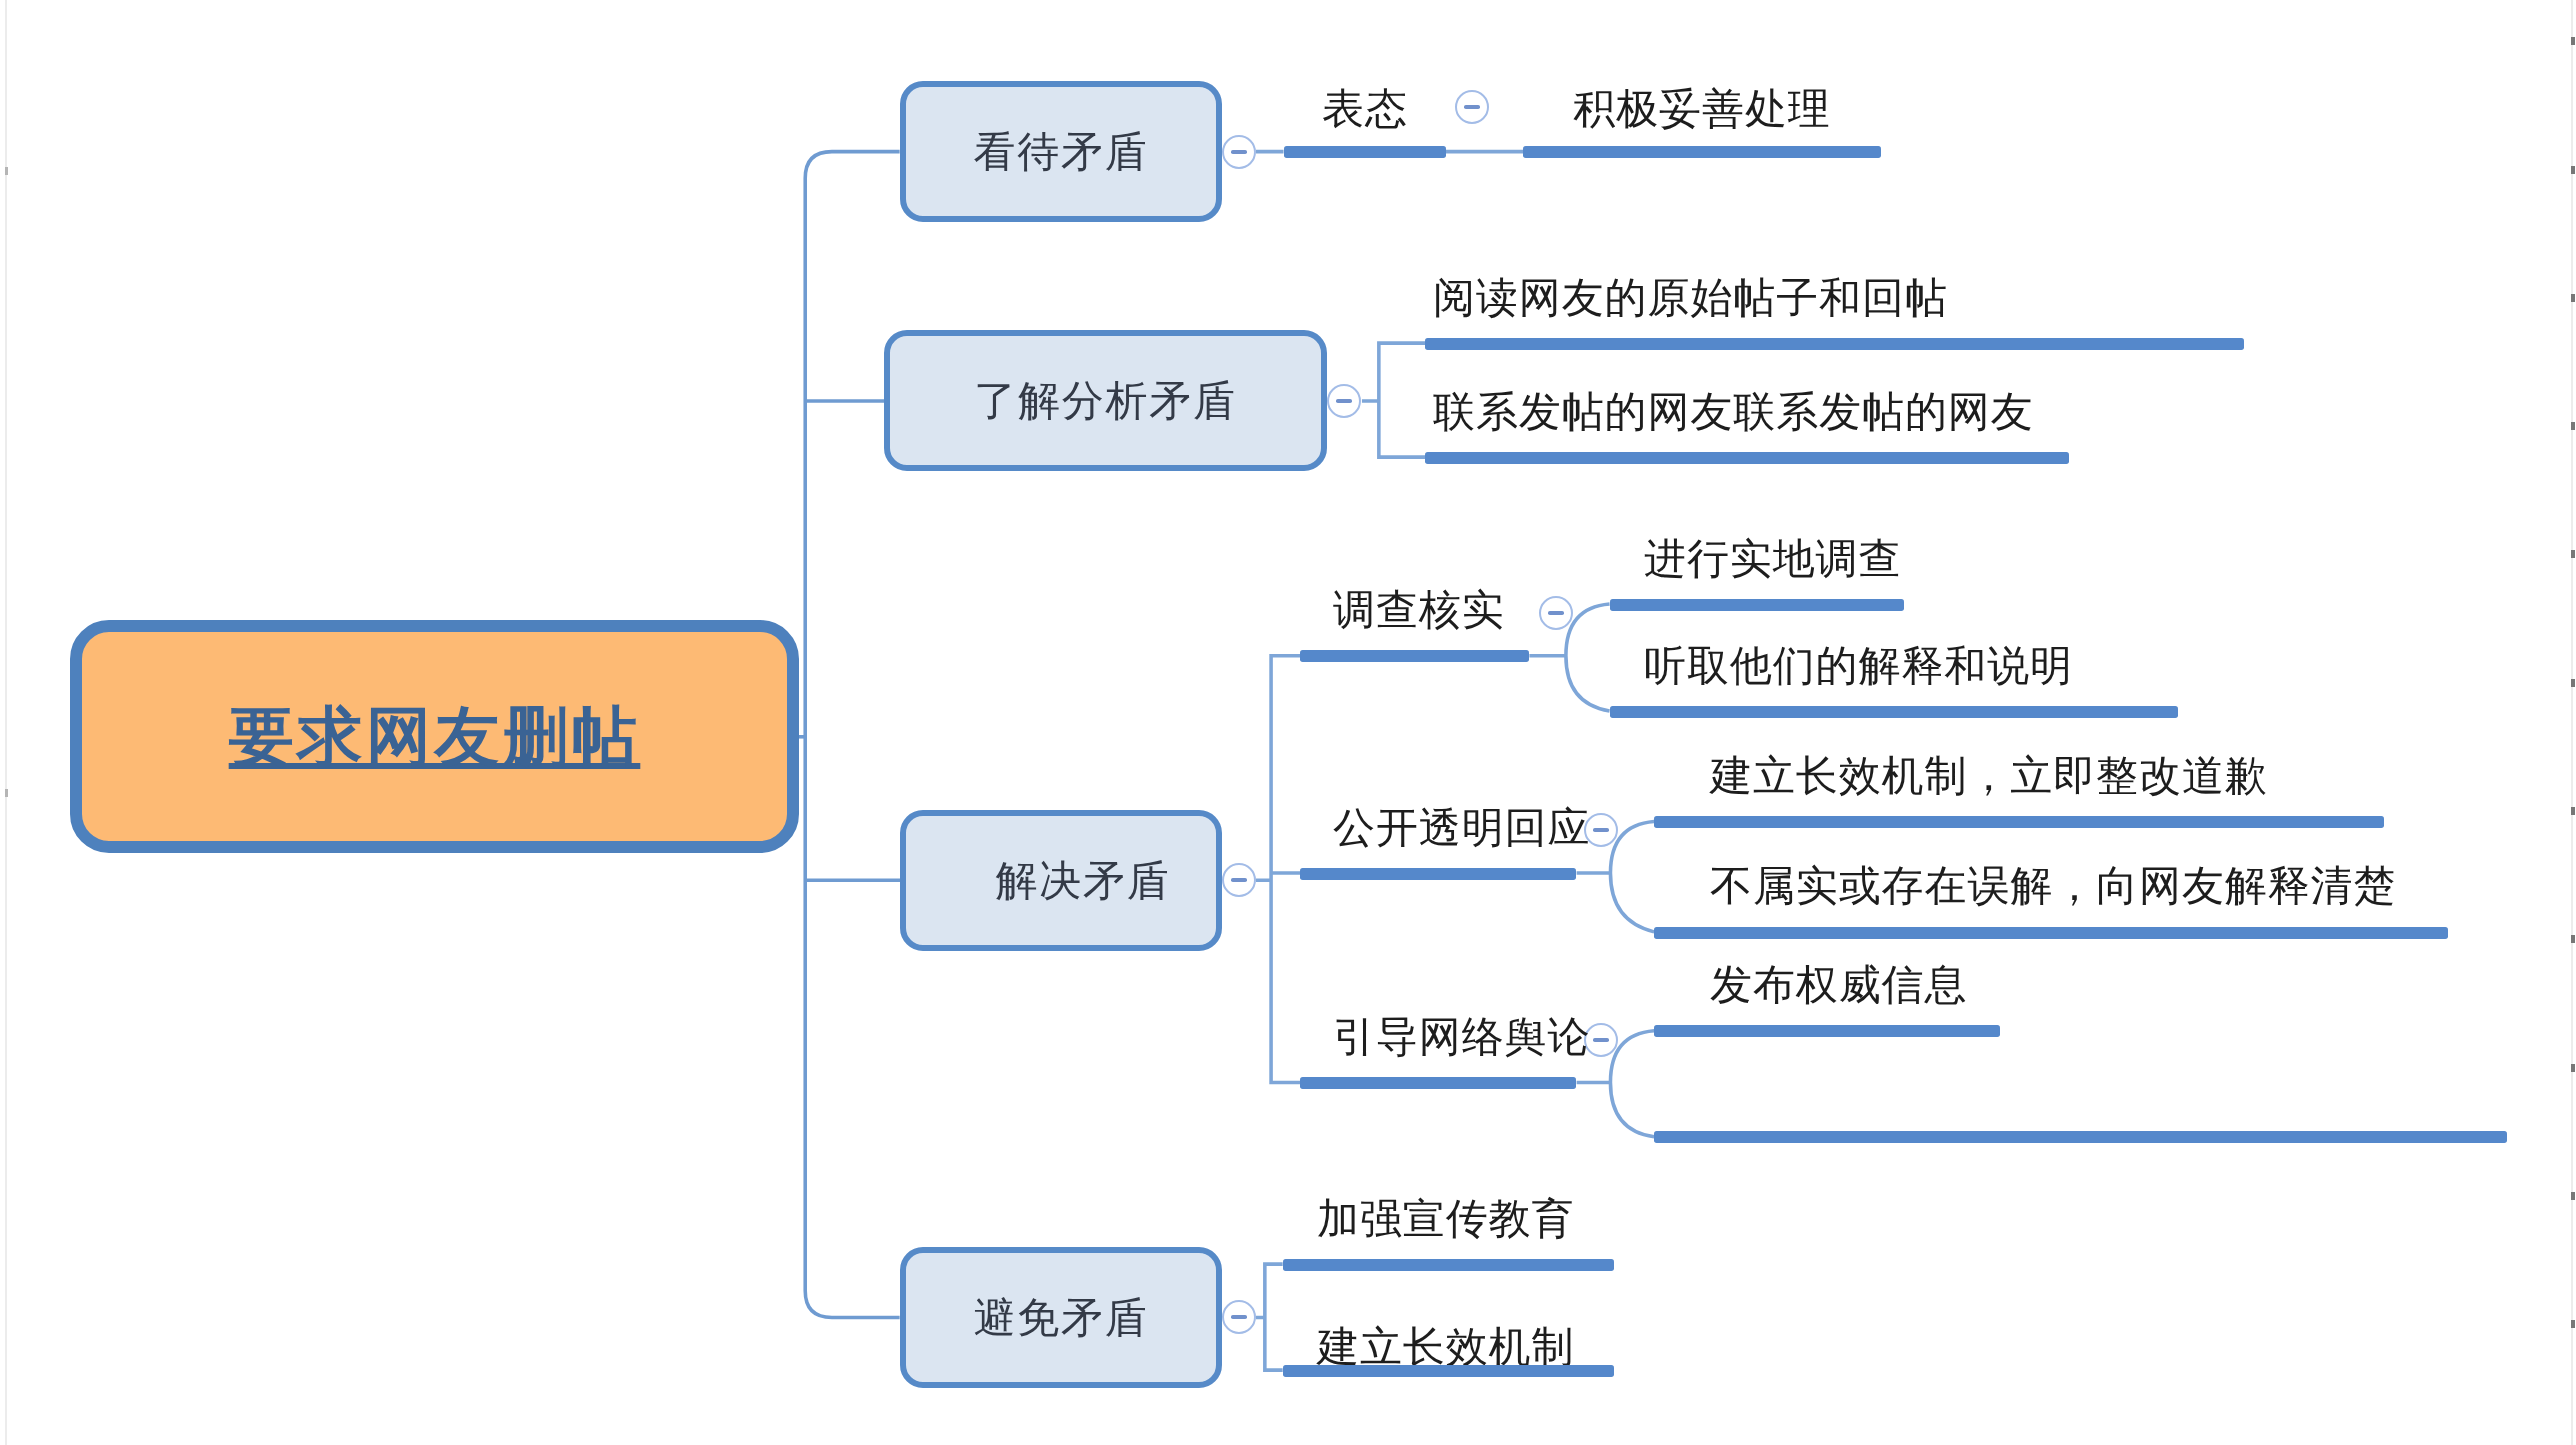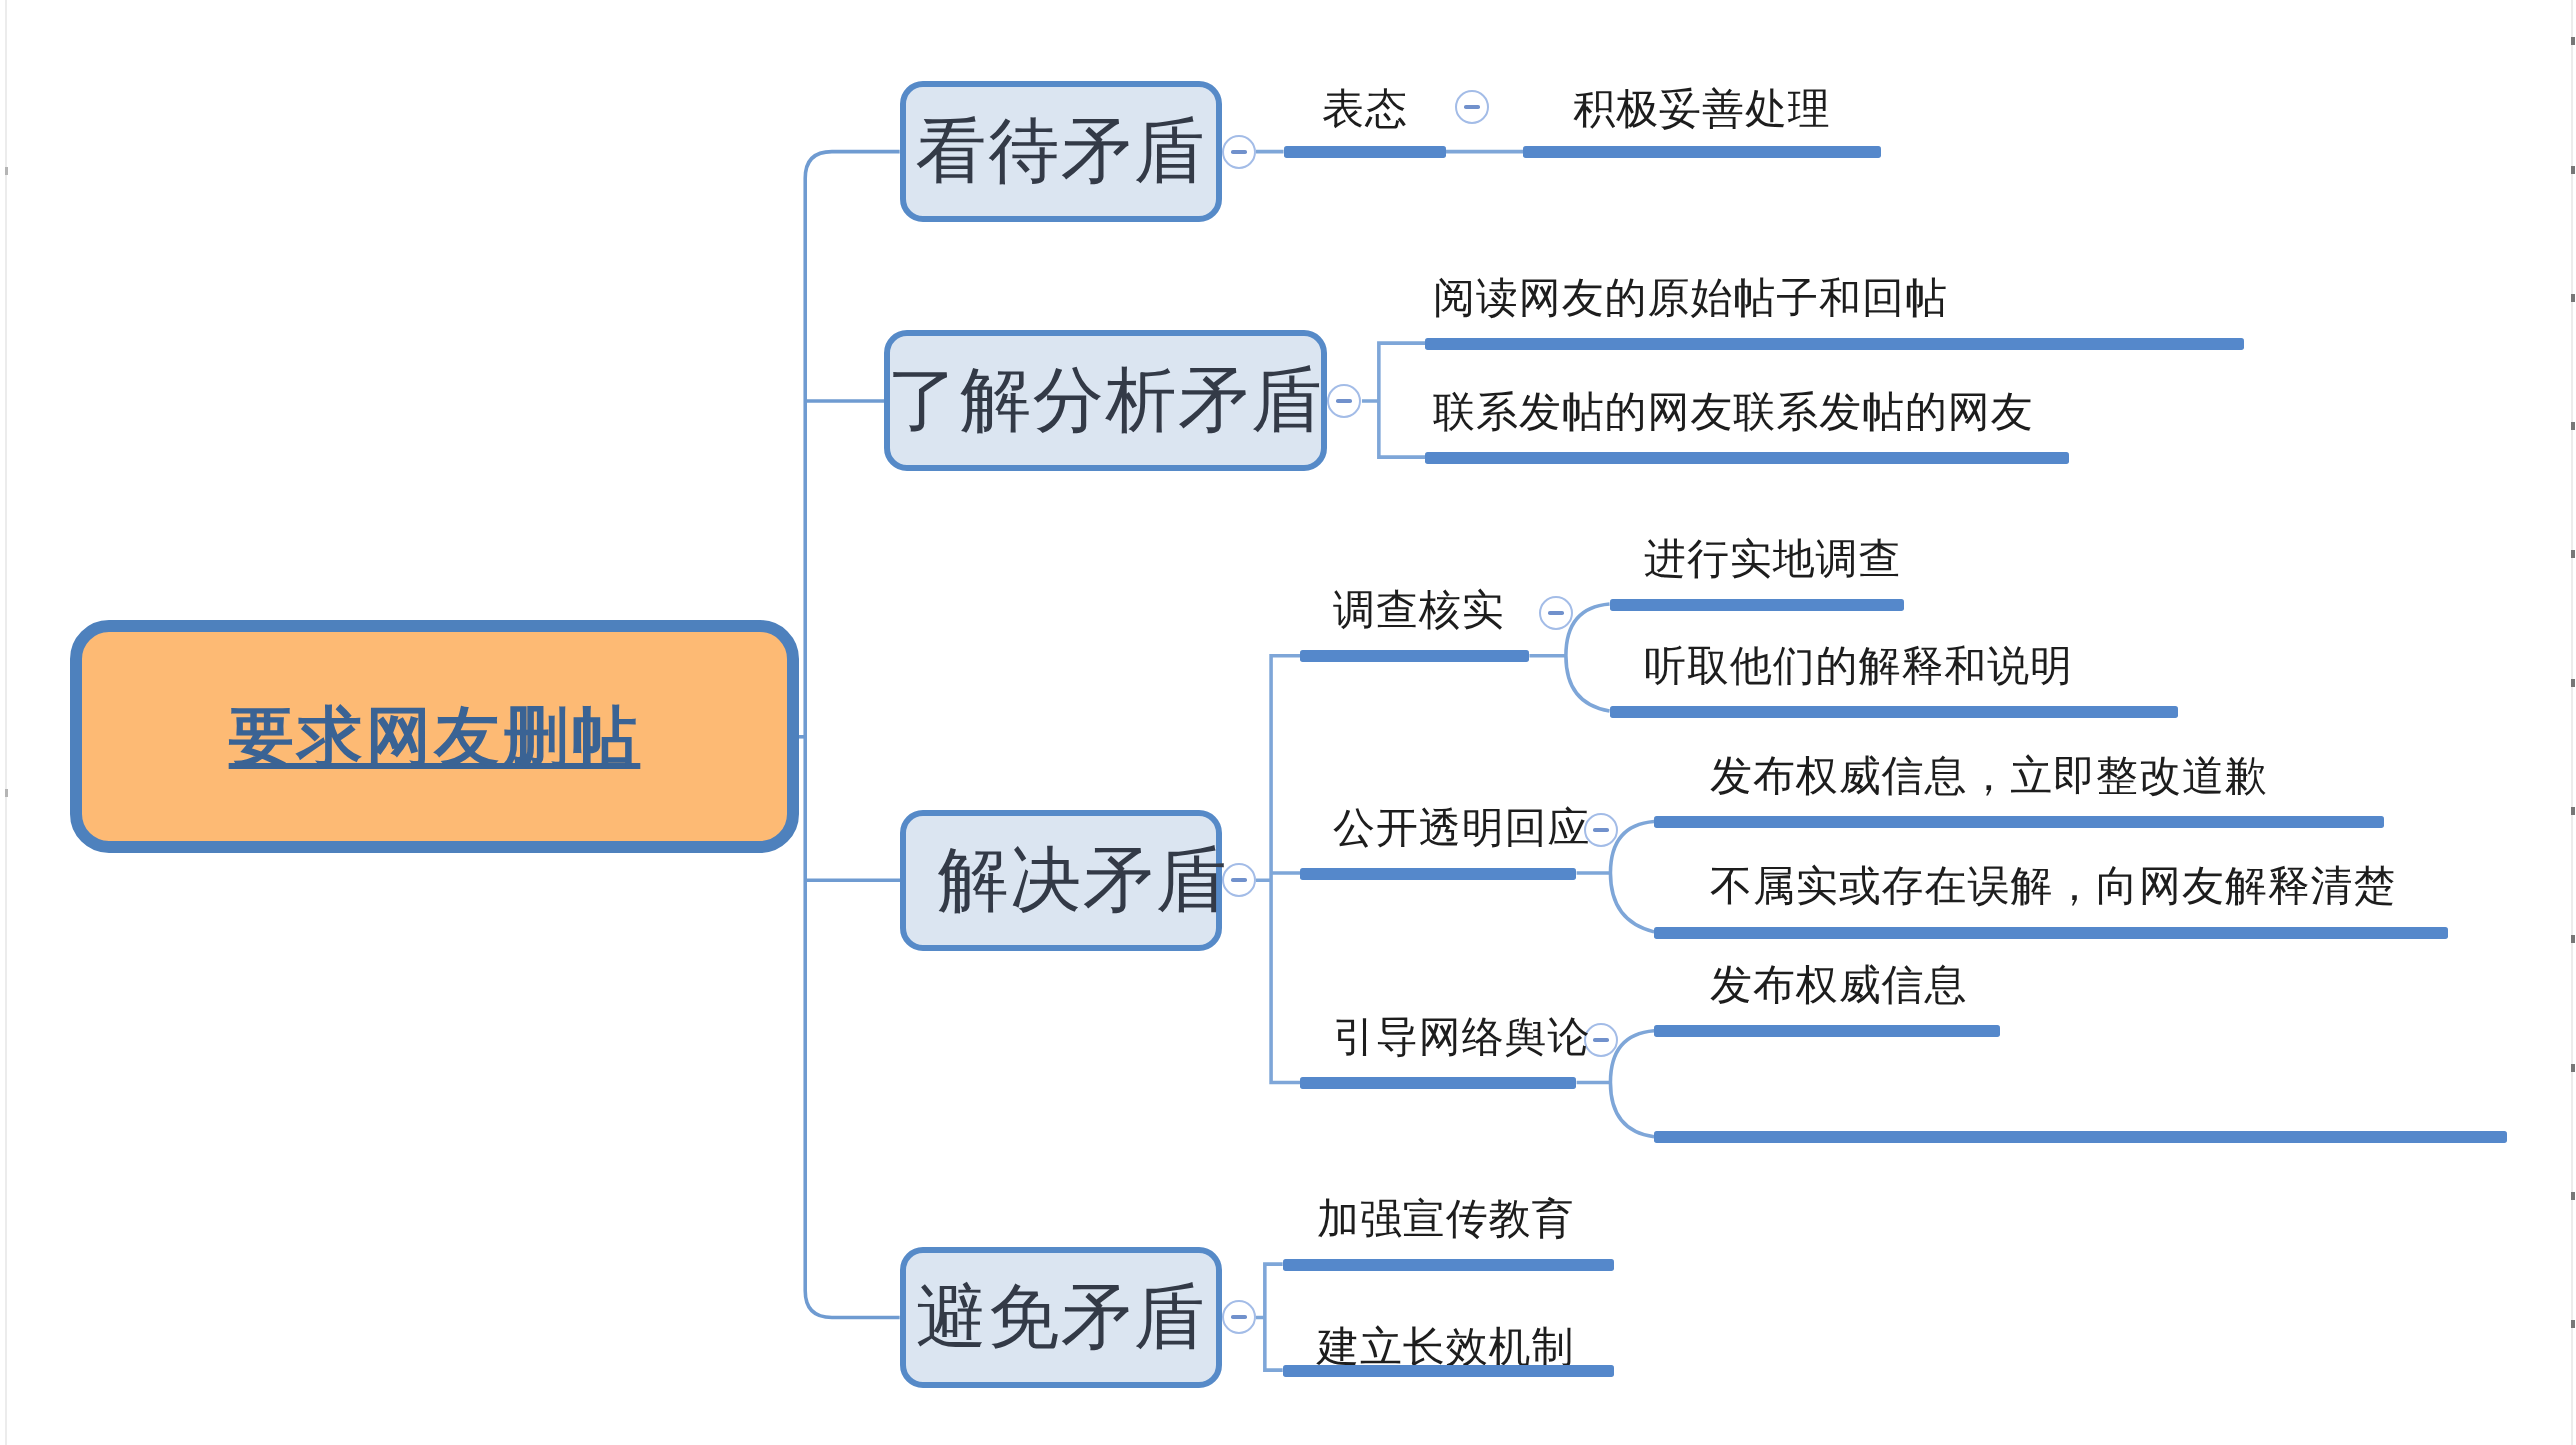--- a/index.html
+++ b/index.html
@@ -8,21 +8,21 @@
     font-family:"Liberation Sans","DejaVu Sans",sans-serif;
   }
   svg.wires{position:absolute;left:0;top:0;width:2576px;height:1446px;pointer-events:none;}
   .edge-line{position:absolute;width:1.8px;top:0;height:1446px;background:#ececec;}
   .tick{position:absolute;width:3.6px;height:8px;background:#777;}
   .tick.soft{background:#b5b5b5;}
 
   .box{
     position:absolute;display:flex;align-items:center;justify-content:center;
     background:#dbe5f1;border:6.2px solid #568ac8;border-radius:23px;box-sizing:border-box;
-    color:#333a47;font-size:71px;letter-spacing:1.8px;white-space:nowrap;
+    color:#333a47;font-size:42px;letter-spacing:1.8px;white-space:nowrap;
   }
   .box.root{
     background:#fdba74;border:12.5px solid #4e81bd;border-radius:39px;
     color:#3a6394;font-size:65px;font-weight:bold;letter-spacing:3.6px;text-decoration:underline;
   }
   .leaf{position:absolute;}
   .leaf .lbl{
     position:absolute;top:0;height:53px;line-height:53px;font-size:42px;color:#1d1d1d;
     white-space:nowrap;letter-spacing:0.9px;
   }
@@ -151,21 +151,21 @@
   <div class="leaf" style="left:1610px;top:639px;width:568px;height:78px;">
     <span class="lbl" style="left:34px;">听取他们的解释和说明</span>
     <div class="bar" style="top:67px;"></div>
   </div>
 
   <div class="leaf" style="left:1300px;top:801px;width:276px;height:78px;">
     <span class="lbl" style="left:33px;">公开透明回应</span>
     <div class="bar" style="top:67px;"></div>
   </div>
   <div class="leaf" style="left:1654px;top:749px;width:730px;height:78px;">
-    <span class="lbl" style="left:56px;">发布权威信息，立即整改道歉</span>
+    <span class="lbl" style="left:56px;">建立长效机制，立即整改道歉</span>
     <div class="bar" style="top:67px;"></div>
   </div>
   <div class="leaf" style="left:1654px;top:859px;width:794px;height:79px;">
     <span class="lbl" style="left:56px;">不属实或存在误解，向网友解释清楚</span>
     <div class="bar" style="top:68px;"></div>
   </div>
 
   <div class="leaf" style="left:1300px;top:1010px;width:276px;height:78px;">
     <span class="lbl" style="left:33px;">引导网络舆论</span>
     <div class="bar" style="top:67px;"></div>

